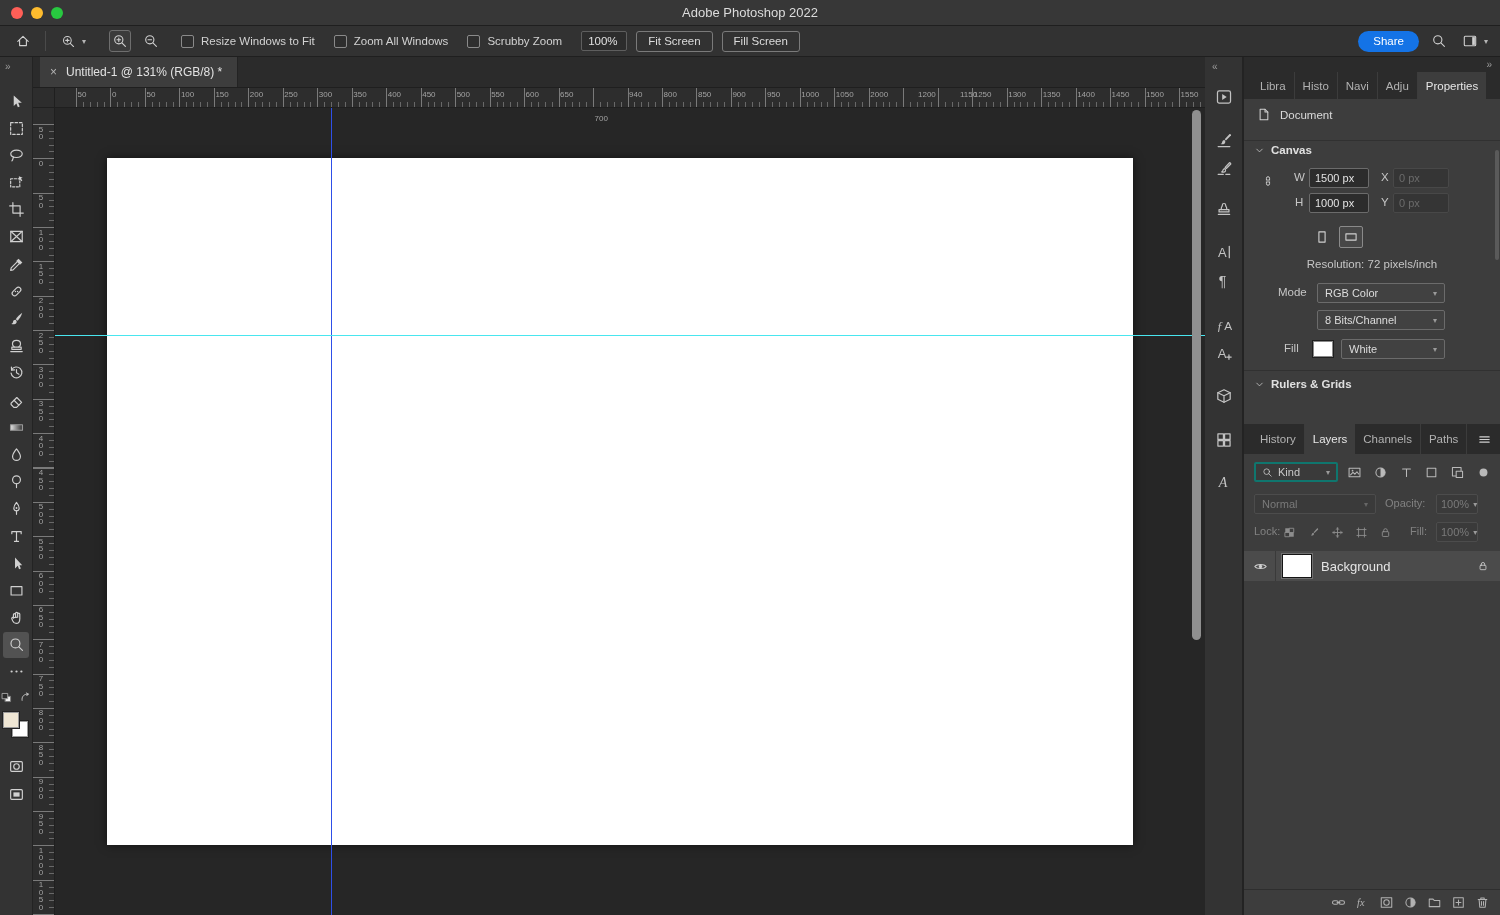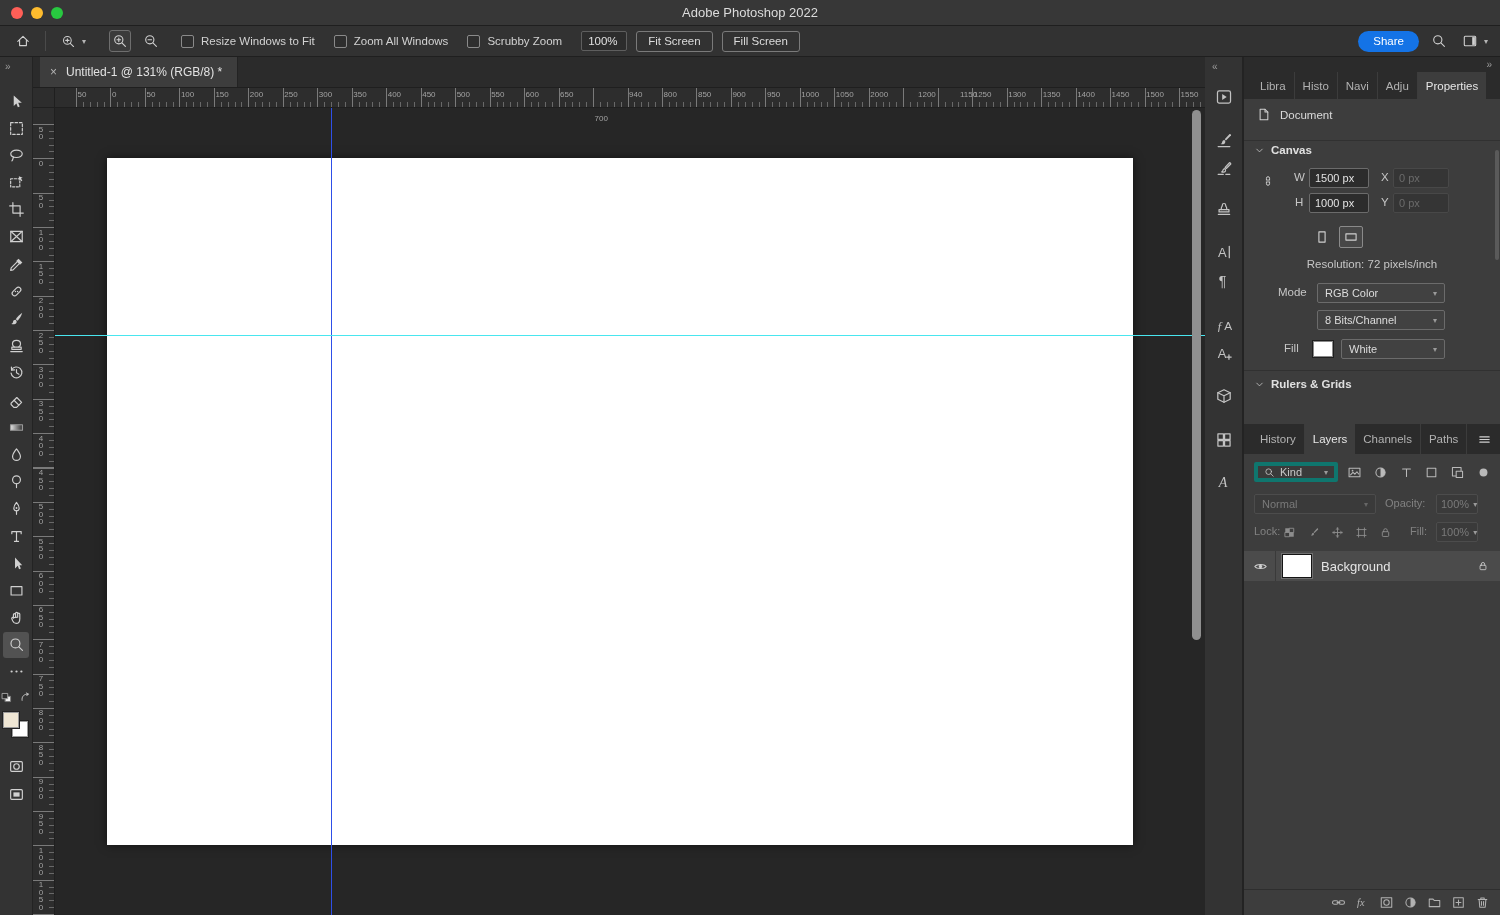--- a/index.html
+++ b/index.html
@@ -113,21 +113,21 @@
   .orient{position:absolute;width:24px;height:22px;display:flex;align-items:center;justify-content:center;border-radius:2px;top:0;}
   .orient svg{width:16px;height:16px;}
   .orient.selected{background:#474747;border:1px solid #8a8a8a;}
   .resline{position:absolute;left:0;right:0;text-align:center;color:#c6c6c6;}
   .fillswatch{position:absolute;top:1px;width:22px;height:18px;background:#ffffff;border:1px solid #1f1f1f;box-shadow:inset 0 0 0 1px #8a8a8a;}
   .panelscroll{position:absolute;right:1px;top:51px;width:4px;height:110px;background:#5a5a5a;border-radius:2px;}
 
   .layersgroup{flex:1;display:flex;flex-direction:column;min-height:0;}
   .layersbody{flex:1;background:#3d3d3d;position:relative;font-size:11.5px;}
   .lrow{position:absolute;left:0;right:0;height:20px;}
-  .kindcombo{position:absolute;left:10px;top:0;width:84px;height:20px;background:#3a3a3a;border:4px solid #0f766e;border-radius:2px;display:flex;align-items:center;gap:5px;padding:0 6px;font-size:11px;color:#c8c8c8;}
+  .kindcombo{position:absolute;left:10px;top:0;width:84px;height:20px;background:#3a3a3a;border:2px solid #0f766e;border-radius:2px;display:flex;align-items:center;gap:5px;padding:0 6px;font-size:11px;color:#c8c8c8;}
   .kindcombo .sicon svg{width:11px;height:11px;}
   .kindcombo .selchev{margin-left:auto;}
   .filtericons{position:absolute;left:102px;right:8px;top:2px;display:flex;justify-content:space-between;align-items:center;}
   .filtericon{display:flex;align-items:center;justify-content:center;width:17px;height:17px;opacity:.85;}
   .filtericon svg{width:15px;height:15px;}
   .disabledsel{background:#3a3a3a;border-color:#4c4c4c;color:#7a7a7a;}
   .disabledsel .selchev{color:#666;}
   .dimlabel{position:absolute;top:3px;color:#818181;font-size:11px;}
   .valbox{position:absolute;top:0;width:42px;height:20px;background:#3a3a3a;border:1px solid #4c4c4c;border-radius:2px;display:flex;align-items:center;justify-content:space-between;padding:0 4px;font-size:11px;color:#7a7a7a;}
   .lockicons{position:absolute;left:37px;top:2px;display:flex;gap:7px;}

